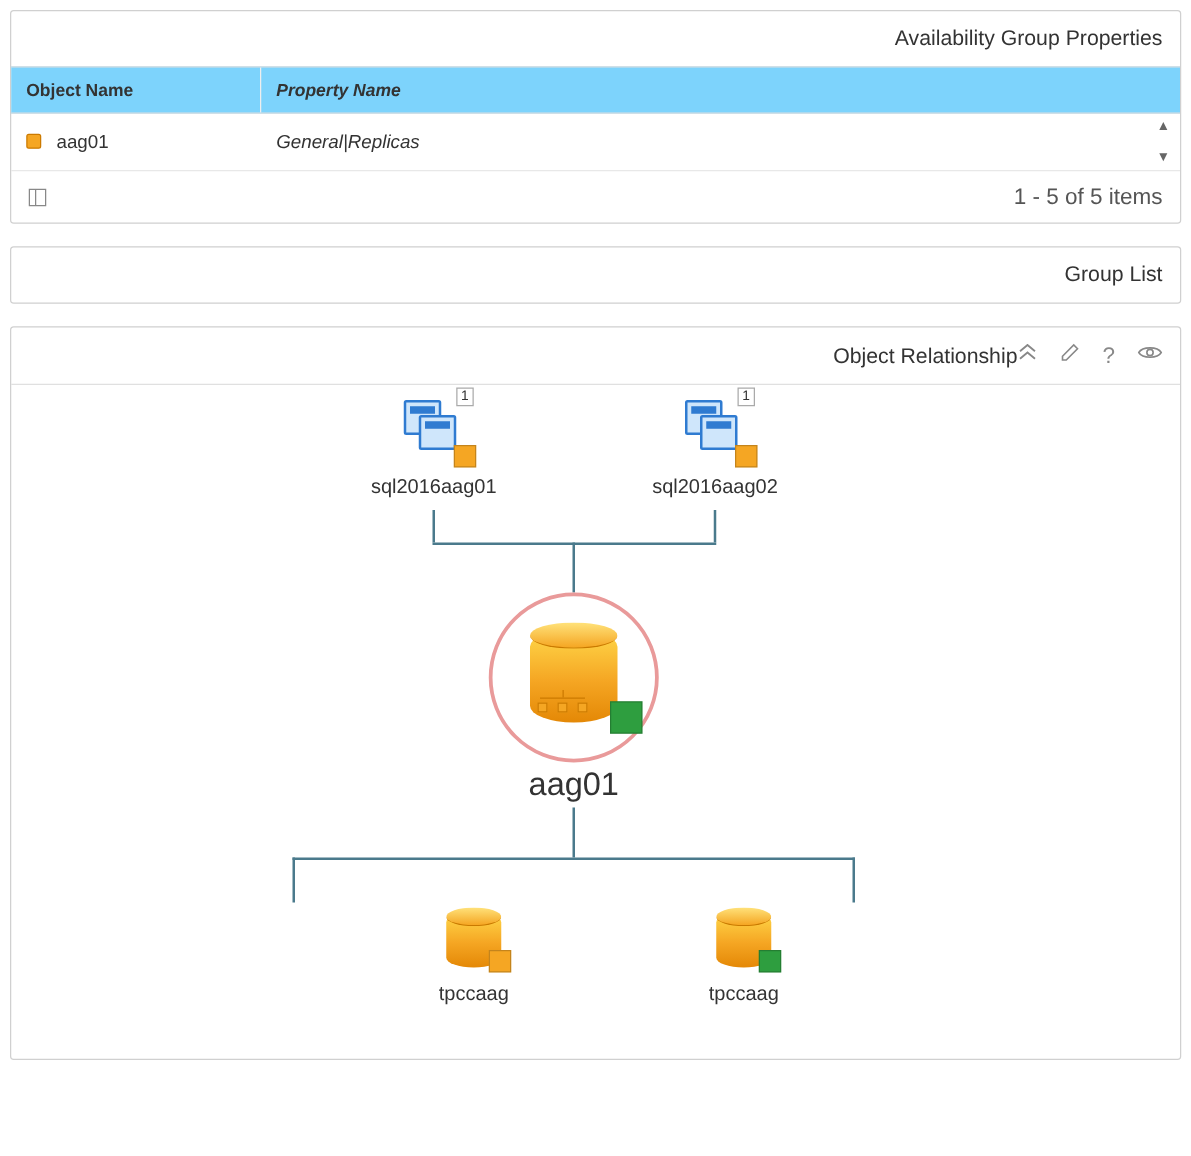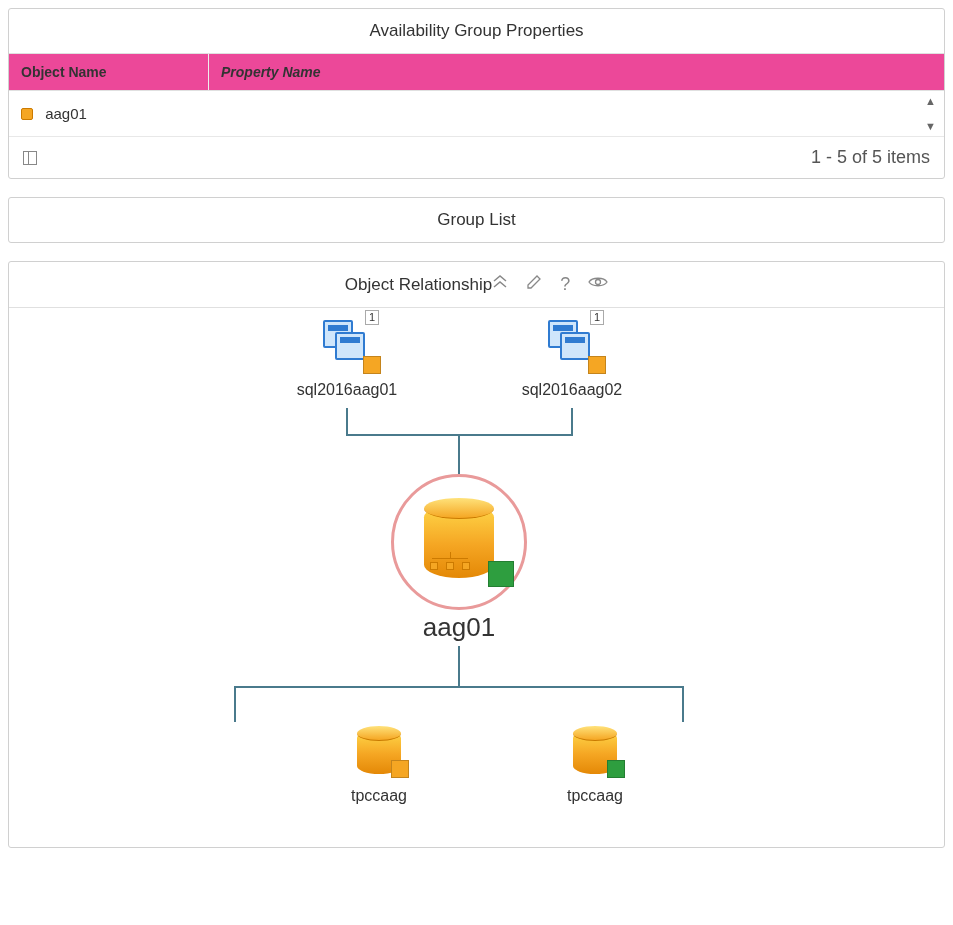--- a/index.html
+++ b/index.html
@@ -17,33 +17,33 @@
     border-radius: 3px;
     margin-bottom: 18px;
     background: #fff;
   }
   .panel-header {
     padding: 12px 14px;
     font-size: 17px;
     color: #333;
     display: flex;
     align-items: center;
-    justify-content: center;
+    justify-content: flex-end;
   }
   .panel-header .actions {
     display: flex;
     gap: 18px;
     color: #888;
   }
   .panel-header .actions span { cursor: pointer; }
   .table-header-row {
     display: flex;
     border-top: 1px solid #e0e0e0;
     border-bottom: 1px solid #e0e0e0;
-    background: #ec4899;
+    background: #7dd3fc;
   }
   .table-header-row .th {
     padding: 10px 12px;
     font-weight: bold;
     font-size: 14px;
     color: #333;
     border-right: 1px solid #eee;
   }
   .table-header-row .th:last-child { border-right: none; }
   .col-obj { width: 200px; }
@@ -242,20 +242,21 @@
   <div class="table-header-row">
     <div class="th col-obj">Object Name</div>
     <div class="th col-prop">Property Name</div>
   </div>
   <div class="table-body">
     <div class="table-row">
       <div class="td col-obj">
         <span class="obj-icon"></span>
         <span>aag01</span>
       </div>
+      <div class="td col-prop">General|Replicas</div>
     </div>
     <div class="scroll-arrows">
       <span>▲</span>
       <span>▼</span>
     </div>
   </div>
   <div class="table-footer">
     <span class="cols-icon"></span>
     <span>1 - 5 of 5 items</span>
   </div>

